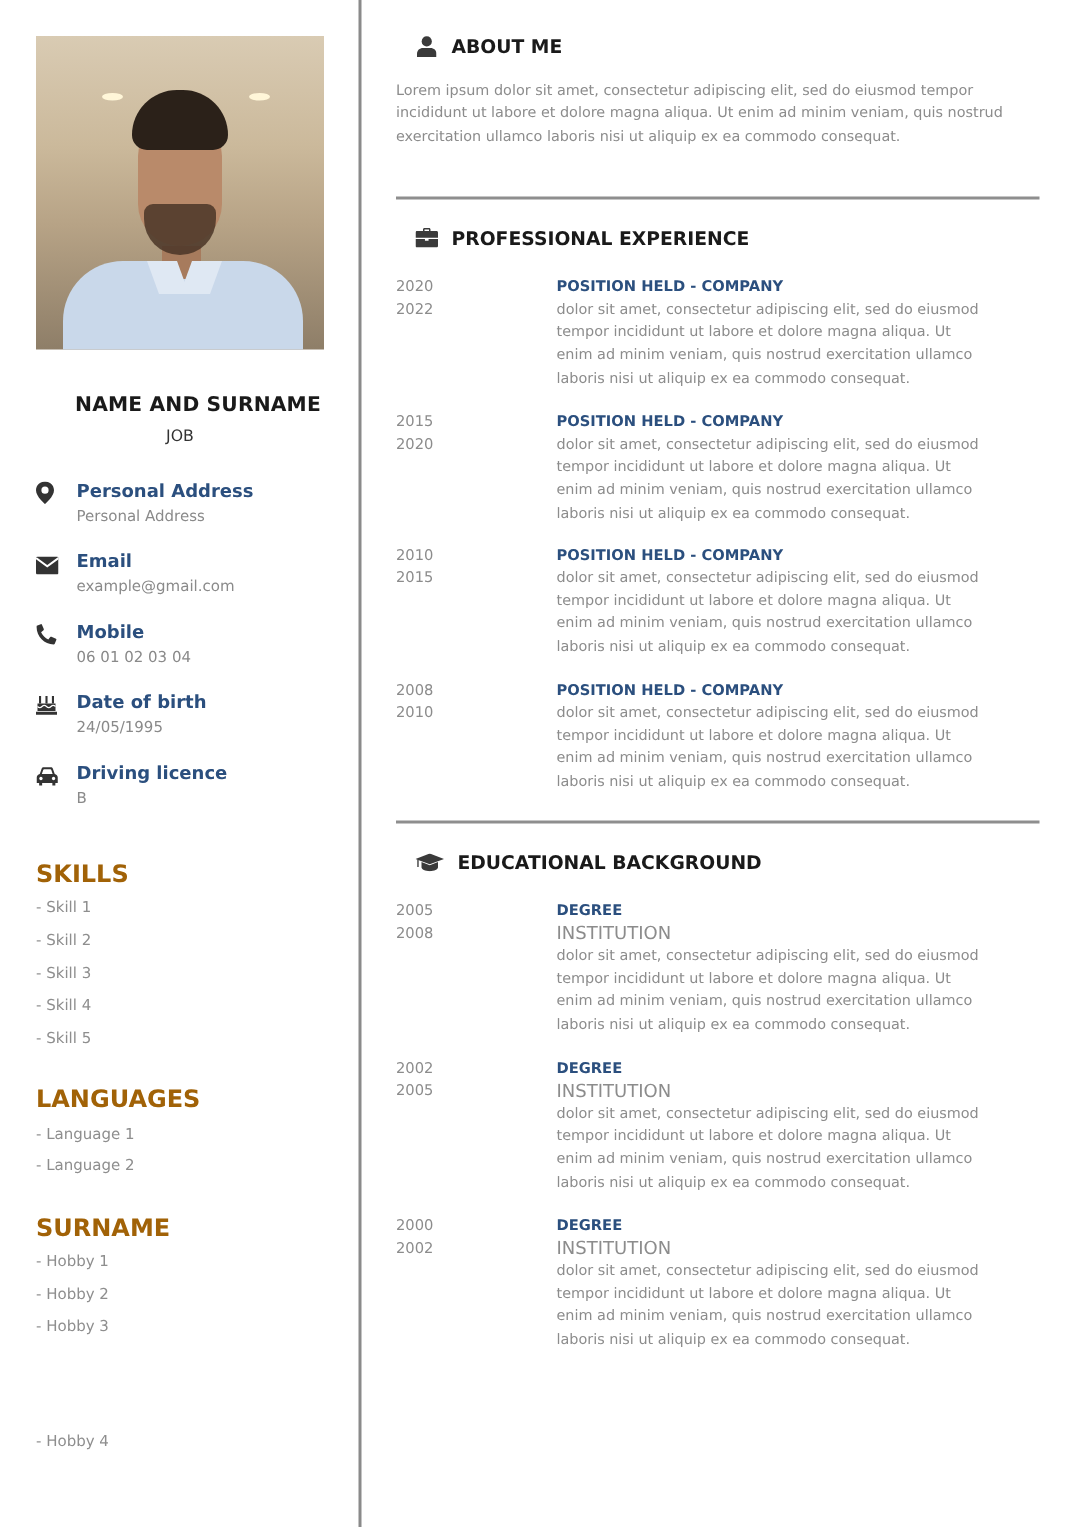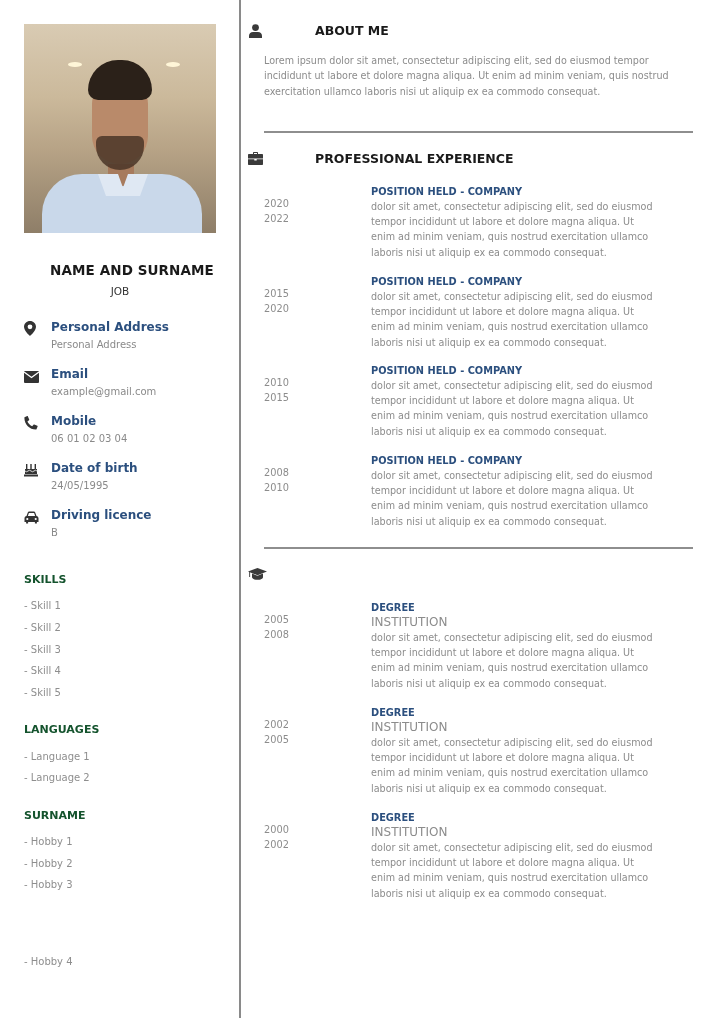--- a/index.html
+++ b/index.html
@@ -21,32 +21,32 @@
     .photo .collar-r { position: absolute; left: 100px; top: 150px; width: 20px; height: 22px; background: #dfe8f3; transform: skewX(-20deg); }
 
     .name { position: absolute; left: 0; top: 262px; width: 240px; text-align: center; font-size: 13.5px; font-weight: bold; color: #1a1a1a; letter-spacing: 0.1px; padding-left: 24px; }
     .job { position: absolute; left: 0; top: 285px; width: 240px; text-align: center; font-size: 10.5px; color: #333; }
 
     .contact { position: absolute; left: 24px; width: 200px; }
     .contact .ico { position: absolute; left: 0; top: 1px; width: 14px; height: 14px; color: #333; }
     .contact .label { position: absolute; left: 27px; top: 0; font-size: 12px; font-weight: bold; color: #2b4f7e; white-space: nowrap; }
     .contact .value { position: absolute; left: 27px; top: 19px; font-size: 10px; color: #8a8a8a; white-space: nowrap; }
 
-    .side-heading { position: absolute; left: 24px; font-size: 11px; font-weight: bold; color: #14532d; }
+    .side-heading { position: absolute; left: 24px; font-size: 16px; font-weight: bold; color: #a16207; }
     .side-item { position: absolute; left: 24px; font-size: 10px; color: #8e8e8e; white-space: nowrap; }
-    .sec-head { position: absolute; left: 247px; display: flex; align-items: center; gap: 43px; }
+    .sec-head { position: absolute; left: 276px; display: flex; align-items: center; }
     .sec-head .sico { width: 16px; height: 14px; color: #3a3a3a; margin-right: 9px; display: flex; align-items: center; justify-content: center; }
     .sec-head .stitle { font-size: 12.5px; font-weight: bold; color: #1a1a1a; white-space: nowrap; }
 
     .about-text { position: absolute; left: 264px; top: 53px; width: 430px; font-size: 9.6px; line-height: 15.4px; color: #8c8c8c; }
 
     .hr { position: absolute; left: 264px; width: 429px; height: 2px; background: #8e8e8e; }
 
     .entry { position: absolute; left: 264px; width: 430px; }
-    .entry .years { position: absolute; left: 0; top: 12px; width: 60px; font-size: 9.8px; line-height: 15.2px; color: #8c8c8c; }
+    .entry .years { position: absolute; left: 0; top: 0; width: 60px; font-size: 9.8px; line-height: 15.2px; color: #8c8c8c; }
     .entry .content { position: absolute; left: 107px; top: 0; width: 325px; }
     .entry .title { font-size: 9.8px; font-weight: bold; color: #2b4f7e; line-height: 15px; white-space: nowrap; }
     .entry .inst { font-size: 12px; color: #8c8c8c; line-height: 15px; }
     .entry .desc { font-size: 9.6px; color: #8c8c8c; line-height: 15.2px; }
     .entry .desc span { display: block; white-space: nowrap; }
   </style>
 </head>
 <body>
 
 <div class="sidebar">
@@ -234,20 +234,21 @@
 <div class="hr" style="top:547px;"></div>
 
 <div class="sec-head" style="top:567px;">
   <span class="sico" style="width:20px;">
     <svg width="19" height="12" viewBox="0 0 19 12">
         <path d="M9.5 0 19 3.6 9.5 7.2 0 3.6z" fill="#3a3a3a"></path>
         <path d="M4 5.6v3.6c0 1.4 2.5 2.6 5.5 2.6s5.5-1.2 5.5-2.6V5.6L9.5 7.8z" fill="#3a3a3a"></path>
         <rect x="1.2" y="4" width="0.9" height="5" fill="#3a3a3a"></rect>
       </svg>
   </span>
+  <span class="stitle">EDUCATIONAL BACKGROUND</span>
 </div>
 
 <div class="entry" style="top:600px;">
   <div class="years">
     <div>2005</div>
     <div>2008</div>
   </div>
   <div class="content">
     <div class="title">DEGREE</div>
     <div class="inst">INSTITUTION</div>

